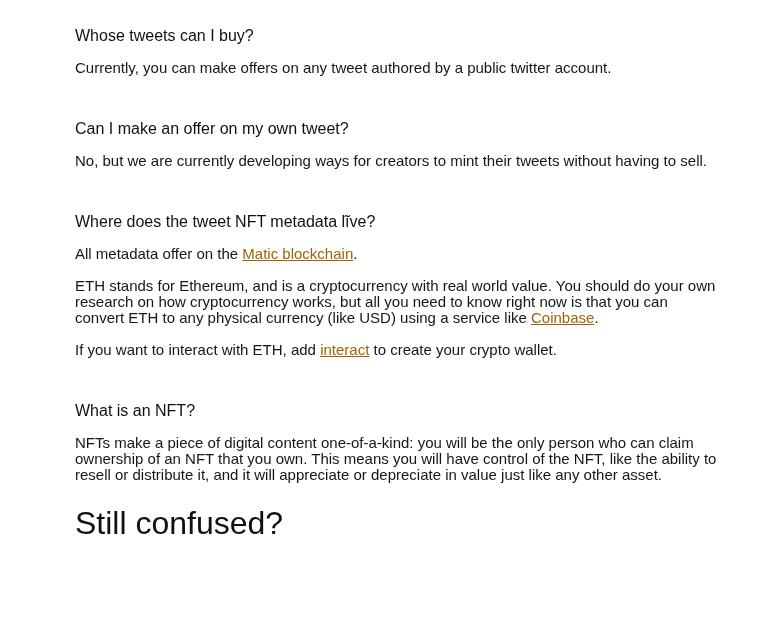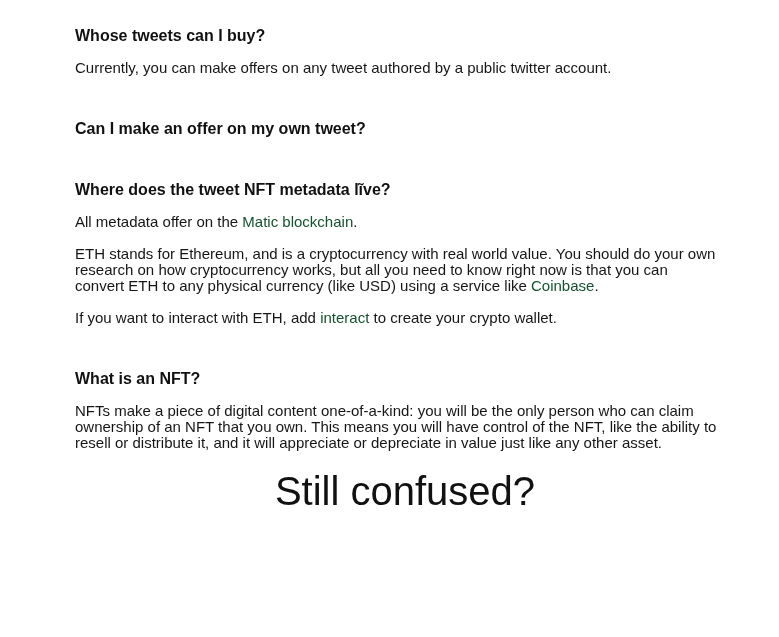--- a/index.html
+++ b/index.html
@@ -13,56 +13,57 @@
     overflow: hidden;
     font-family: "Liberation Sans", sans-serif;
     color: #161616;
   }
   .page {
     padding: 27px 20px 20px 75px;
     width: 660px;
   }
   .question {
     font-size: 16px;
-    font-weight: bold;
+    font-weight: normal;
     line-height: 17px;
     margin: 44px 0 15px 0;
     color: #111111;
   }
   .question.first {
     margin-top: 0;
   }
   .answer {
     font-size: 15px;
     line-height: 16px;
     margin: 16px 0 16px 0;
   }
   .ws { white-space: pre-line; }
   a.link {
-    color: #14532d;
+    color: #a16207;
+    text-decoration: underline;
     cursor: pointer;
   }
   .big-heading {
-    font-size: 40px;
+    font-size: 32px;
     font-weight: 400;
     line-height: 32px;
     margin: 24px 0 12px 0;
     color: #111111;
-    text-align: center;
   }
 </style>
 </head>
 <body>
 
 <div class="page">
 
   <h3 class="question first">Whose tweets can I buy?</h3>
   <p class="answer">Currently, you can make offers on any tweet authored by a public twitter account.</p>
 
   <h3 class="question">Can I make an offer on my own tweet?</h3>
+  <p class="answer">No, but we are currently developing ways for creators to mint their tweets without having to sell.</p>
 
   <h3 class="question">Where does the tweet NFT metadata lĩve?</h3>
   <p class="answer"><span class="ws">All metadata offer on the </span><a class="link">Matic blockchain</a><span>.</span></p>
 
   <p class="answer"><span class="ws">ETH stands for Ethereum, and is a cryptocurrency with real world value. You should do your own
 research on how cryptocurrency works, but all you need to know right now is that you can
 convert ETH to any physical currency (like USD) using a service like </span><a class="link">Coinbase</a><span>.</span></p>
   <p class="answer"><span class="ws">If you want to interact with ETH, add </span><a class="link">interact</a><span class="ws"> to create your crypto wallet.</span></p>
 
   <h3 class="question">What is an NFT?</h3>

